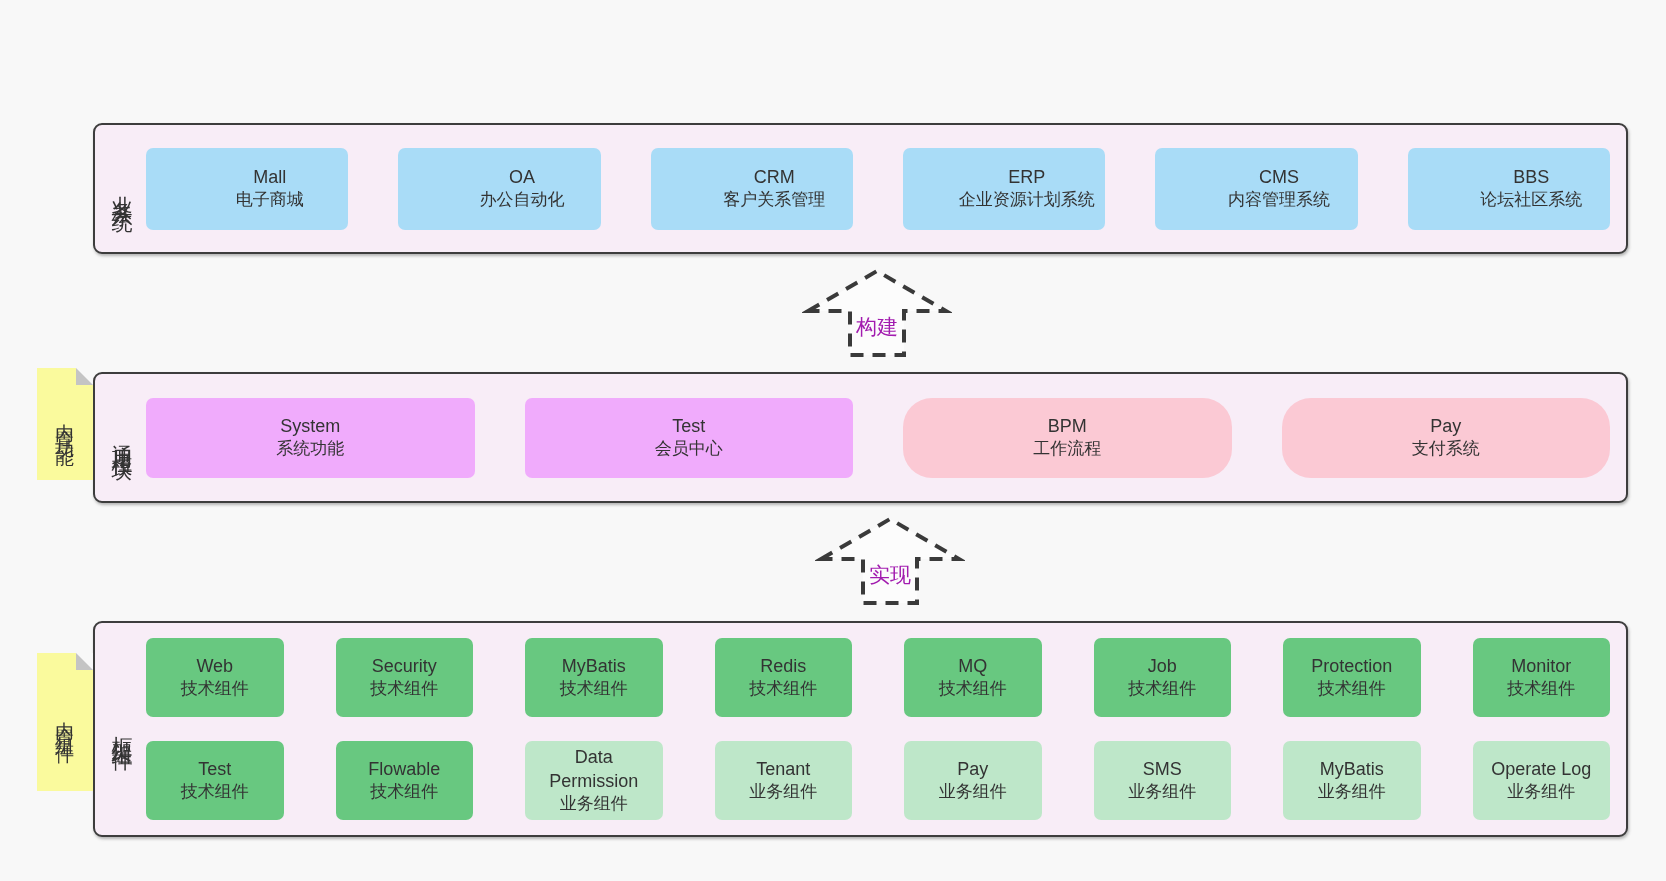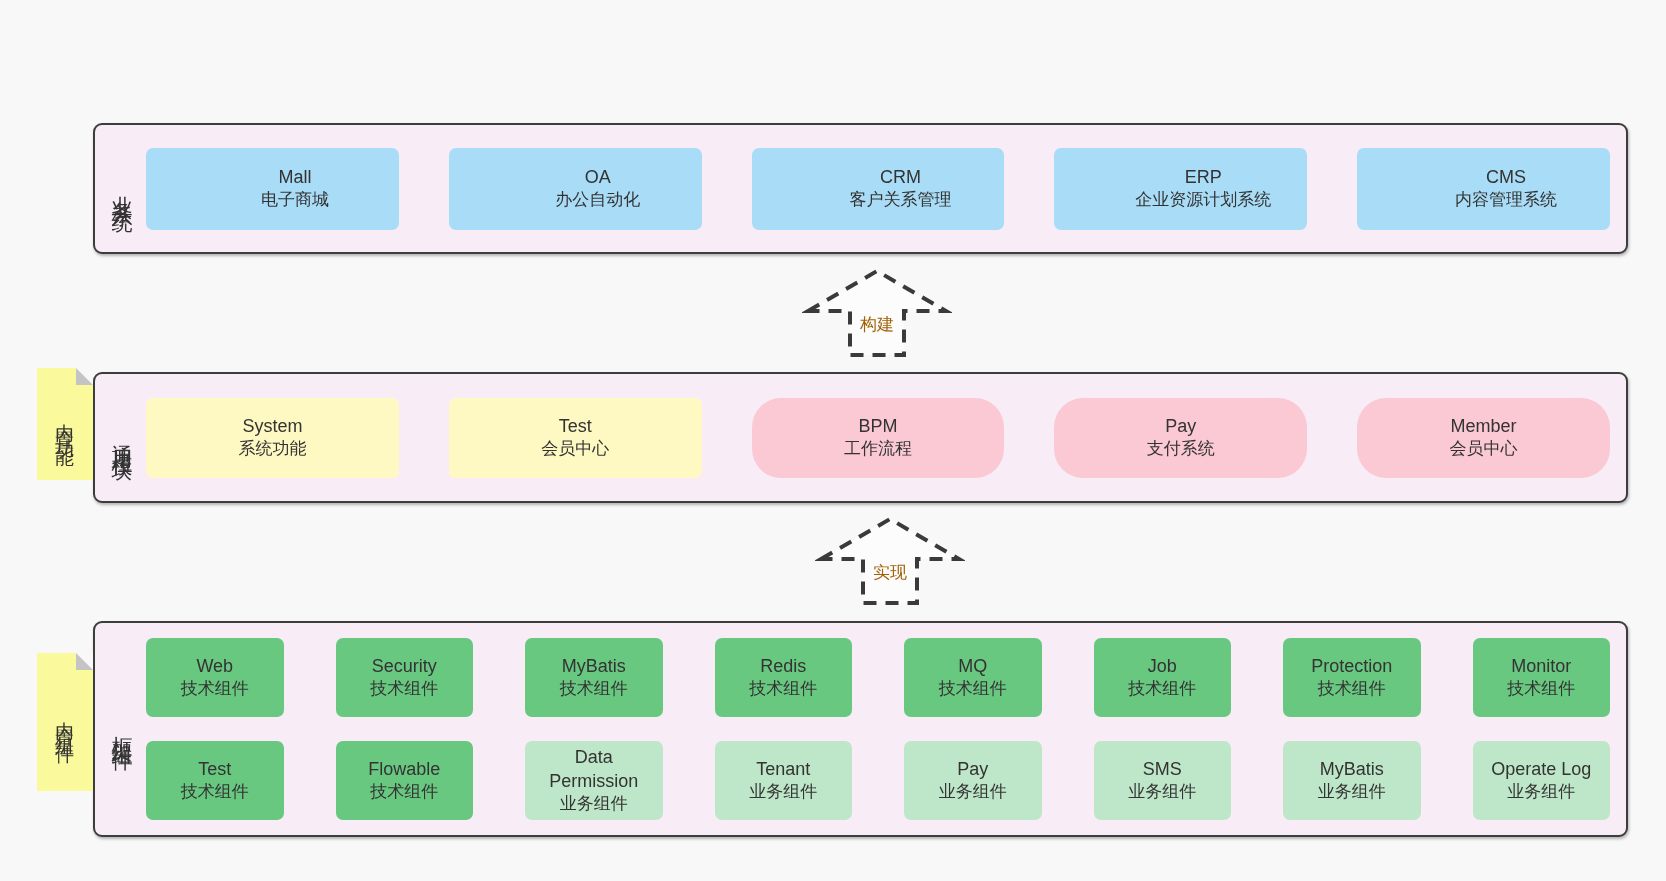--- a/index.html
+++ b/index.html
@@ -27,21 +27,21 @@
   #panel-modules .row6 .box{height:80px;}
 
   .grid8{flex:1;display:flex;flex-direction:column;gap:24px;margin-right:16px;}
   .row8{display:flex;gap:52px;}
   .row8 .box{height:79px;}
 
   .box-name{font-size:18px;line-height:1.35;white-space:pre-line;}
   .box-desc{font-size:17px;line-height:1.35;}
 
   .blue{background:#a9dcf7;padding-left:45px;}
-  .red{background:#fef9c3;}
+  .red{background:#f0abfc;}
   .pink{background:#fbc9d4;border-radius:29px;}
   .green{background:#68c880;}
   .lightgreen{background:#bee7c9;}
 
   
   .sticky-tab{position:absolute;left:37px;width:56px;background:#fafa9d;z-index:3;
               display:flex;align-items:center;justify-content:center;}
   #tab-builtin-features{top:368px;height:112px;}
   #tab-builtin-components{top:653px;height:138px;}
   .sticky-tab .tab-text{writing-mode:vertical-lr;text-orientation:upright;
@@ -49,21 +49,21 @@
   .fold{position:absolute;top:0;right:0;width:0;height:0;border-style:solid;
         border-width:0 17px 17px 0;
         border-color:#f8f8f8 #f8f8f8 #c4c4c4 transparent;}
 
   
   .arrow{position:absolute;width:150px;height:92px;z-index:2;}
   #arrow-build{left:802px;top:266px;}
   #arrow-implement{left:815px;top:514px;}
   .arrow svg{position:absolute;left:0;top:0;}
   .arrow-label{position:absolute;top:47px;left:50%;transform:translateX(-50%);
-               background:#fcfcfc;padding:0 3px;font-size:17px;color:#a16207;
+               background:#fcfcfc;padding:0 3px;font-size:21px;color:#a21caf;
                white-space:nowrap;}
 </style>
 </head>
 <body>
 
 <div class="canvas">
 
   <section class="panel" id="panel-business">
     <div class="v-label">业务系统</div>
     <div class="row6">
@@ -79,20 +79,24 @@
         <span class="box-name">CRM</span>
         <span class="box-desc">客户关系管理</span>
       </div>
       <div class="box blue">
         <span class="box-name">ERP</span>
         <span class="box-desc">企业资源计划系统</span>
       </div>
       <div class="box blue">
         <span class="box-name">CMS</span>
         <span class="box-desc">内容管理系统</span>
+      </div>
+      <div class="box blue">
+        <span class="box-name">BBS</span>
+        <span class="box-desc">论坛社区系统</span>
       </div>
     </div>
   </section>
 
   <div class="arrow" id="arrow-build">
     <svg viewBox="0 0 150 92" width="150" height="92">
       <path d="M6 45 L75 5 L144 45 L102 45 L102 89 L48 89 L48 45 Z" fill="#fcfcfc" stroke="#3a3a3a" stroke-width="4" stroke-dasharray="13 9"></path>
     </svg>
     <span class="arrow-label">构建</span>
   </div>
@@ -114,24 +118,20 @@
         <span class="box-desc">会员中心</span>
       </div>
       <div class="box pink">
         <span class="box-name">BPM</span>
         <span class="box-desc">工作流程</span>
       </div>
       <div class="box pink">
         <span class="box-name">Pay</span>
         <span class="box-desc">支付系统</span>
       </div>
-      <div class="box pink">
-        <span class="box-name">Member</span>
-        <span class="box-desc">会员中心</span>
-      </div>
     </div>
   </section>
 
   <div class="arrow" id="arrow-implement">
     <svg viewBox="0 0 150 92" width="150" height="92">
       <path d="M6 45 L75 5 L144 45 L102 45 L102 89 L48 89 L48 45 Z" fill="#fcfcfc" stroke="#3a3a3a" stroke-width="4" stroke-dasharray="13 9"></path>
     </svg>
     <span class="arrow-label">实现</span>
   </div>
 

